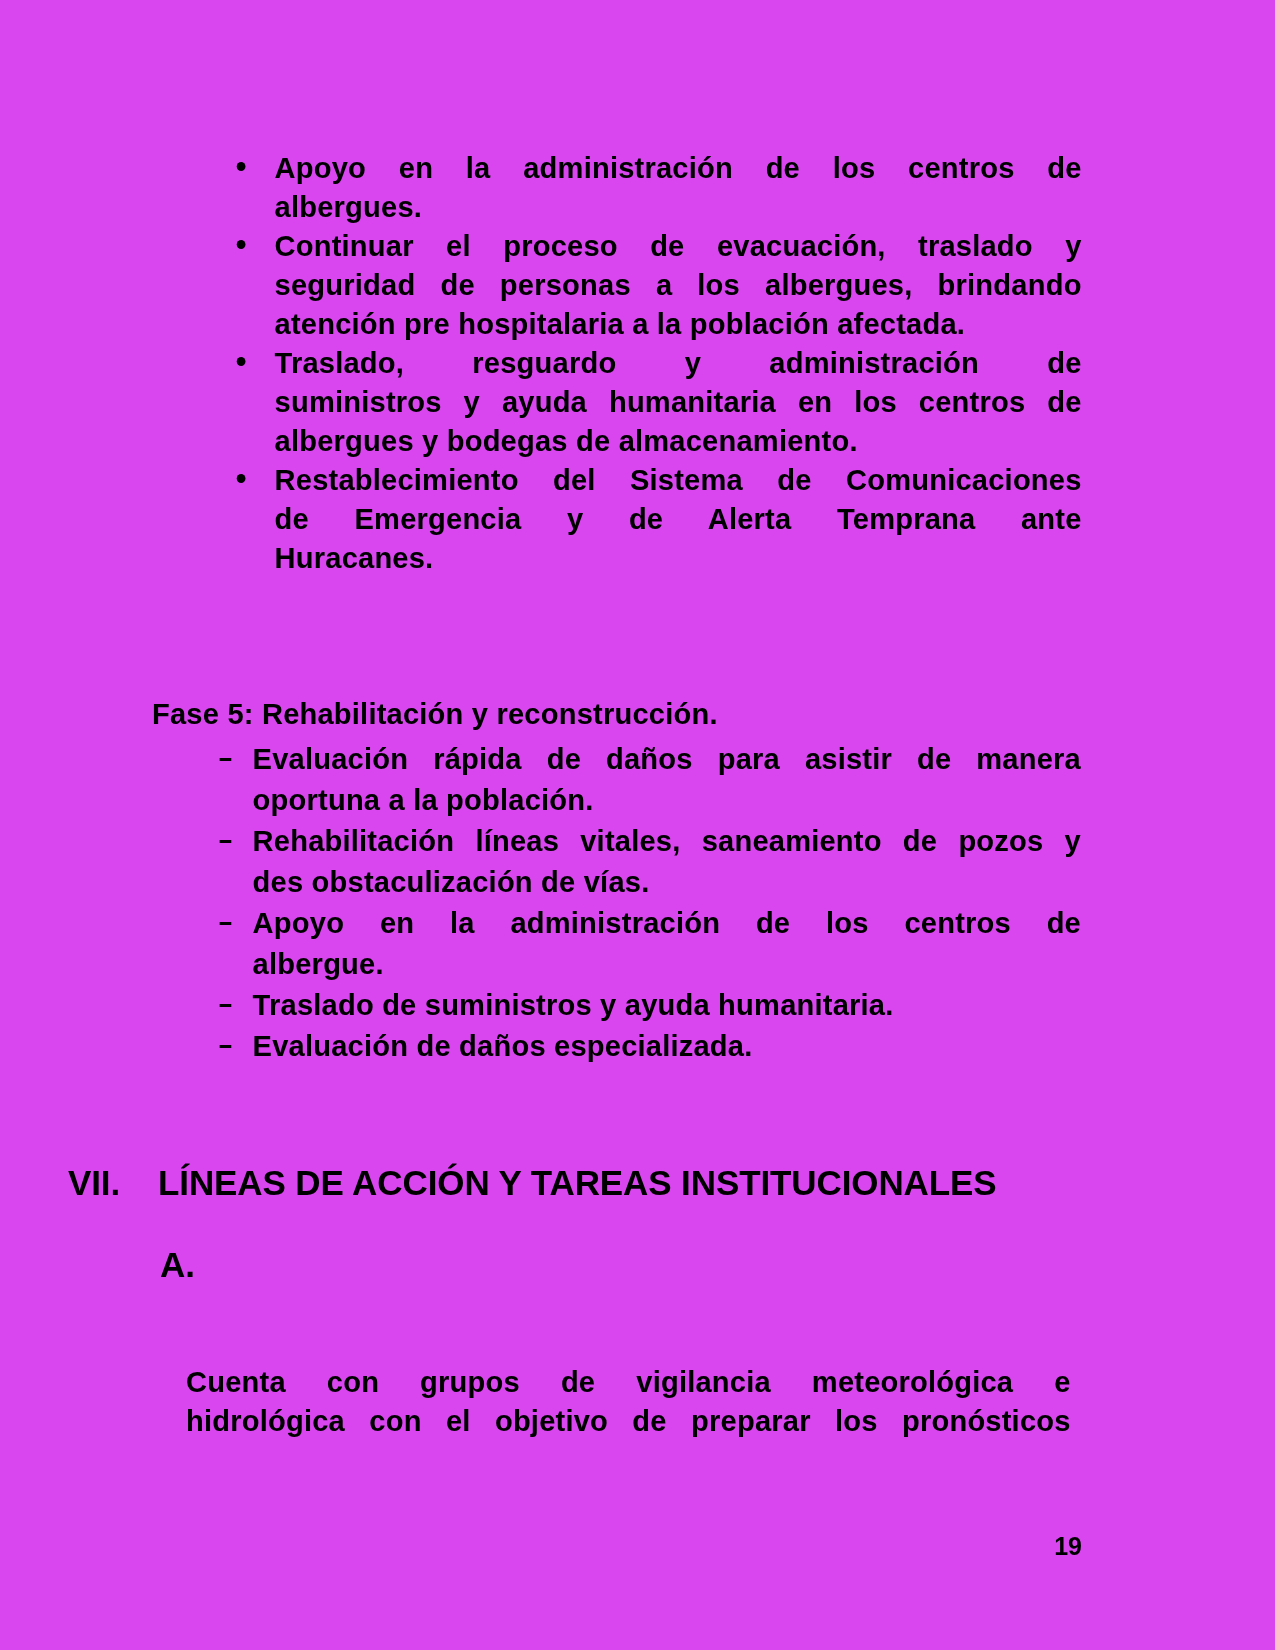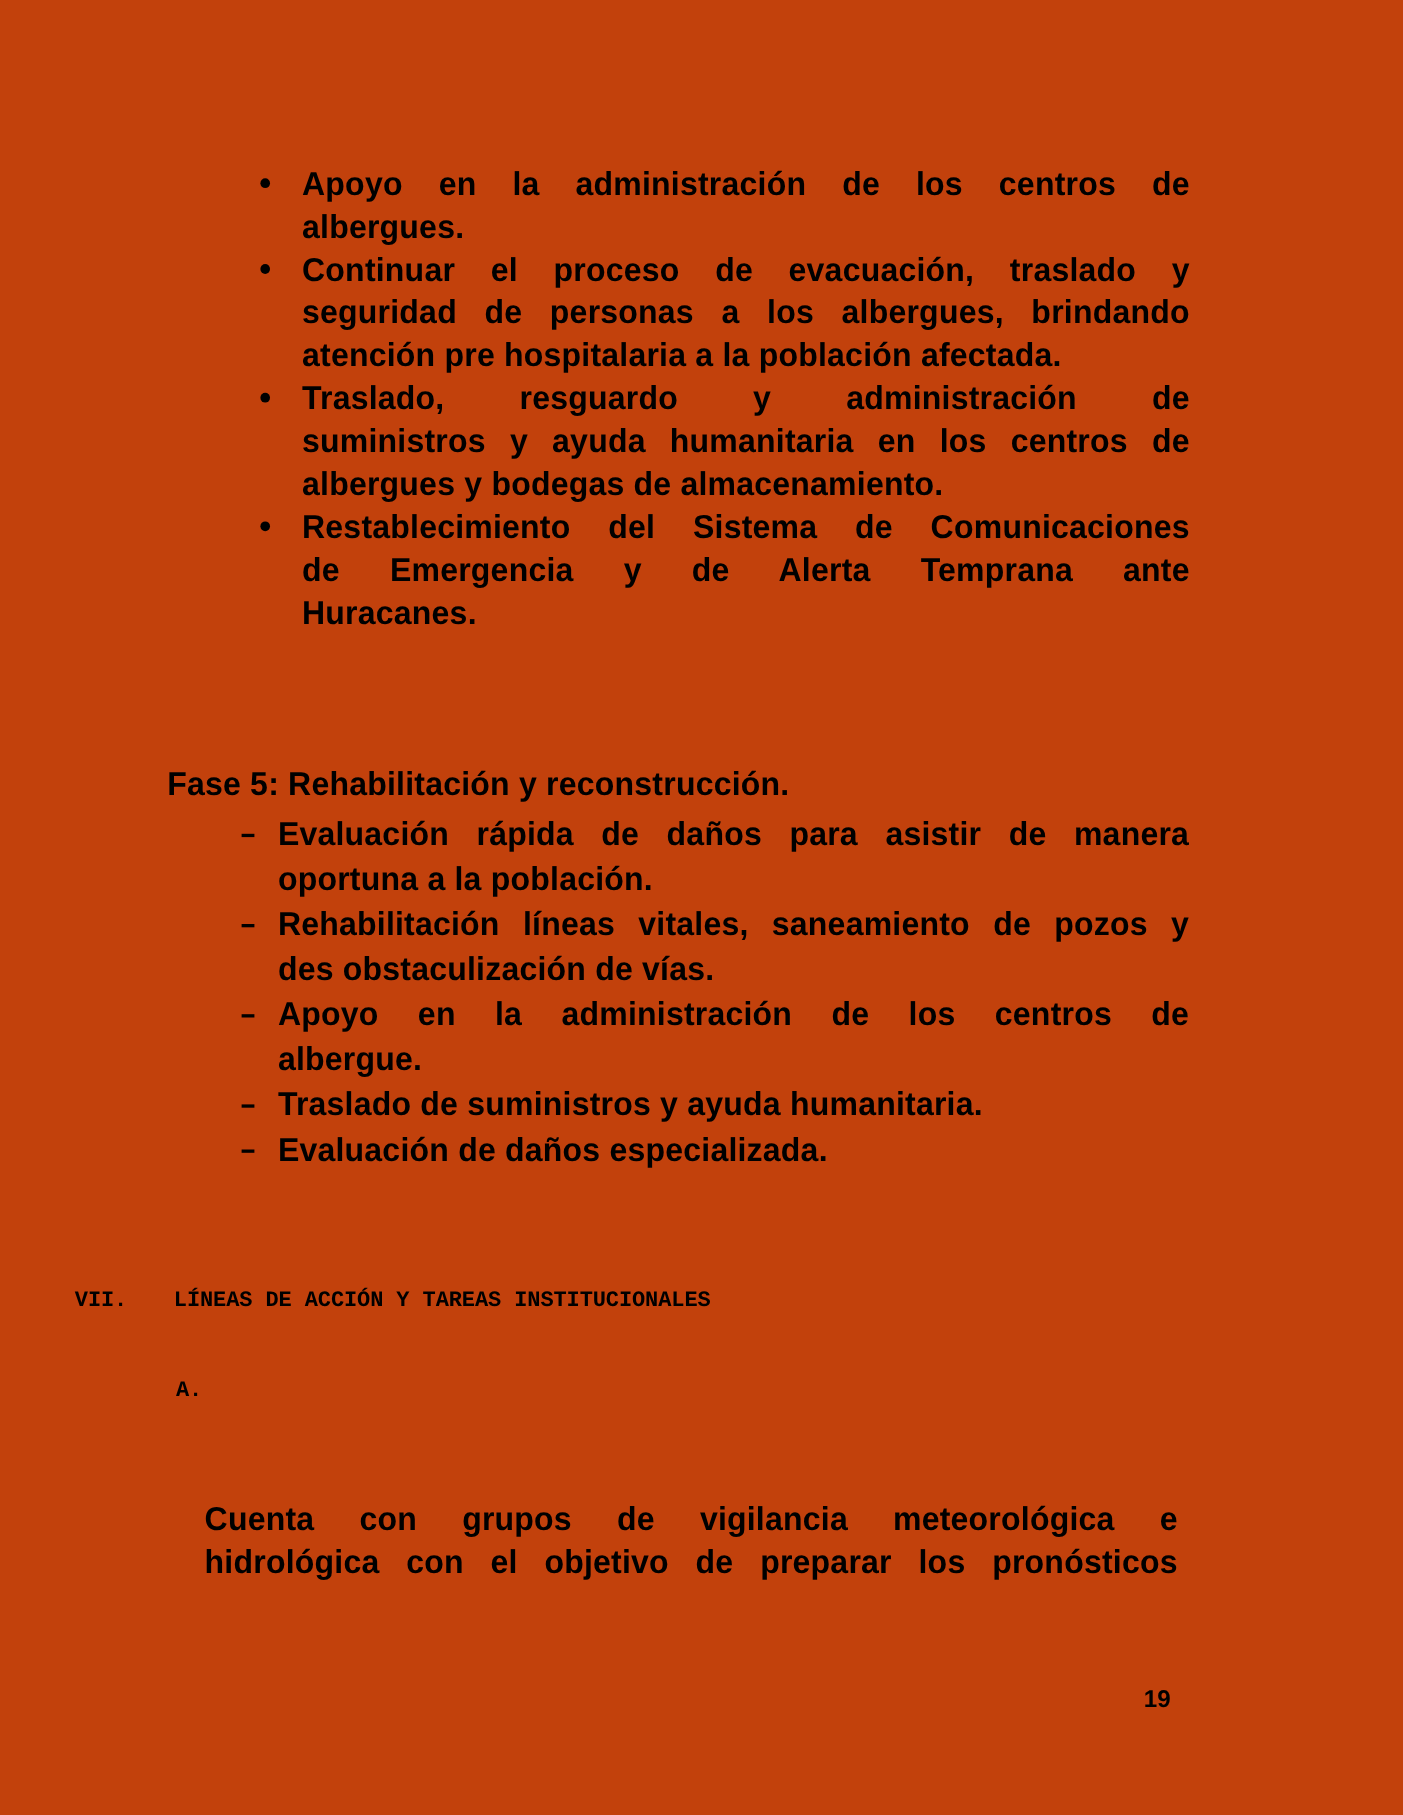--- a/index.html
+++ b/index.html
@@ -4,21 +4,21 @@
 <style>
   html, body {
     margin: 0;
     padding: 0;
     background: #ffffff;
   }
   .page {
     position: relative;
     width: 1275px;
     height: 1650px;
-    background: #c2410c;
+    background: #d946ef;
     overflow: hidden;
     font-family: "Liberation Sans", sans-serif;
     color: #000000;
   }
 
   
   .blk {
     position: absolute;
     font-weight: bold;
     color: #000;
@@ -31,23 +31,23 @@
     font-size: 30px;
     line-height: 39px;
     letter-spacing: 0.2px;
     text-align: justify;
     transform: scaleX(0.97);
     transform-origin: left top;
   }
 
   
   .head {
-    font-family: Liberation Mono, monospace;
-    font-weight: bold;
-    font-size: 20px;
+    font-family: Liberation Sans, sans-serif;
+    font-weight: bold;
+    font-size: 35px;
     line-height: 40px;
     letter-spacing: -0.1px;
   }
 
   
   .ul-round {
     position: absolute;
     left: 228px;
     top: 148px;
     width: 880px;
@@ -147,22 +147,22 @@
     top: 1362px;
     width: 912px;
   }
 
   #pagenum {
     left: 1022px;
     top: 1532px;
     width: 60px;
     font-family: "Liberation Sans", sans-serif;
     font-weight: bold;
-    font-size: 22px;
-    text-align: center;
+    font-size: 25px;
+    text-align: right;
   }
 </style>
 </head>
 <body>
 
 <div class="page">
 
   <ul class="ul-round">
 
     <li class="body-cond gap-lg">

